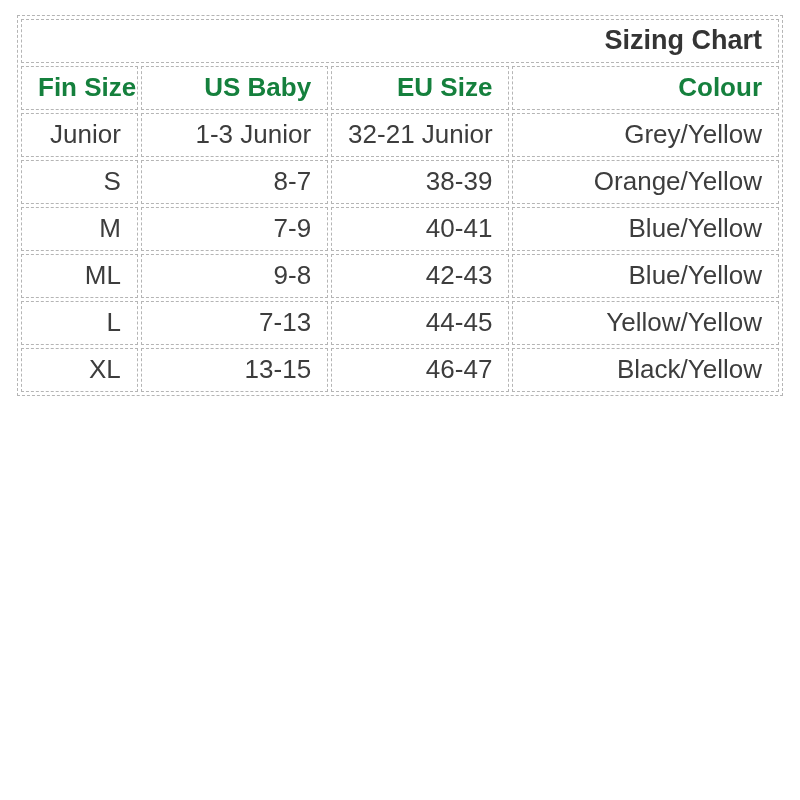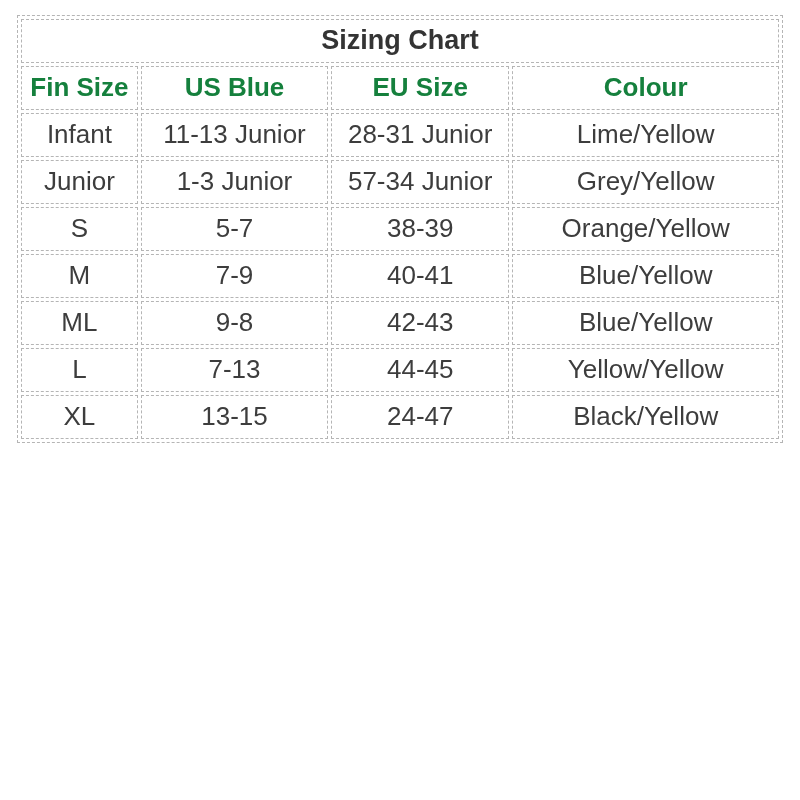--- a/index.html
+++ b/index.html
@@ -27,24 +27,24 @@
     table-layout: fixed;
     border-collapse: separate;
     border-spacing: 3px;
     border: 1px dashed #b5b5b5;
     background: #ffffff;
     color: #3d3d3d;
   }
   table.sizing-table th,
   table.sizing-table td {
     border: 1px dashed #b5b5b5;
-    text-align: center;
+    text-align: right;
     vertical-align: middle;
     height: 34px;
-    padding: 4px 2px;
+    padding: 4px 16px;
     font-size: 26px;
     line-height: 1.15;
     overflow: hidden;
     white-space: nowrap;
   }
   table.sizing-table th.title-cell {
     font-weight: bold;
     font-size: 27px;
     color: #343434;
   }
@@ -70,41 +70,35 @@
       <col class="c-us">
       <col class="c-eu">
       <col class="c-colour">
     </colgroup>
     <thead>
       <tr>
         <th class="title-cell" colspan="4">Sizing Chart</th>
       </tr>
       <tr>
         <th class="col-header">Fin Size</th>
-        <th class="col-header">US Blue</th>
+        <th class="col-header">US Baby</th>
         <th class="col-header">EU Size</th>
         <th class="col-header">Colour</th>
       </tr>
     </thead>
     <tbody>
       <tr>
-        <td>Infant</td>
-        <td>11-13 Junior</td>
-        <td>28-31 Junior</td>
-        <td>Lime/Yellow</td>
-      </tr>
-      <tr>
         <td>Junior</td>
         <td>1-3 Junior</td>
-        <td>57-34 Junior</td>
+        <td>32-21 Junior</td>
         <td>Grey/Yellow</td>
       </tr>
       <tr>
         <td>S</td>
-        <td>5-7</td>
+        <td>8-7</td>
         <td>38-39</td>
         <td>Orange/Yellow</td>
       </tr>
       <tr>
         <td>M</td>
         <td>7-9</td>
         <td>40-41</td>
         <td>Blue/Yellow</td>
       </tr>
       <tr>
@@ -115,18 +109,18 @@
       </tr>
       <tr>
         <td>L</td>
         <td>7-13</td>
         <td>44-45</td>
         <td>Yellow/Yellow</td>
       </tr>
       <tr>
         <td>XL</td>
         <td>13-15</td>
-        <td>24-47</td>
+        <td>46-47</td>
         <td>Black/Yellow</td>
       </tr>
     </tbody>
   </table>
 </div>
 
 </body></html>

